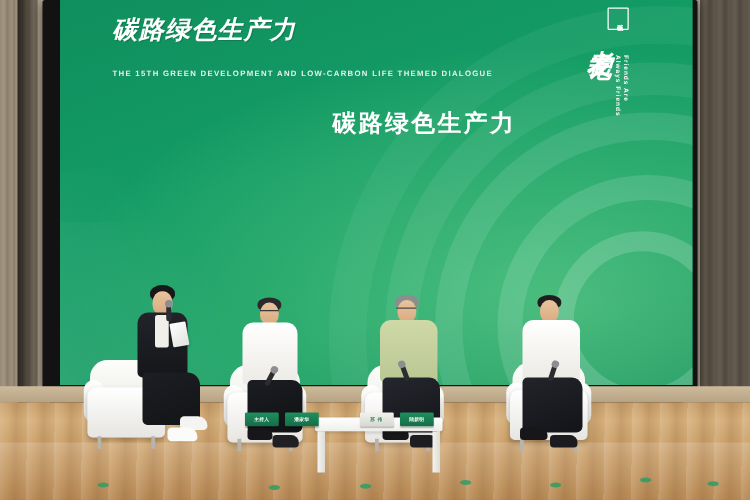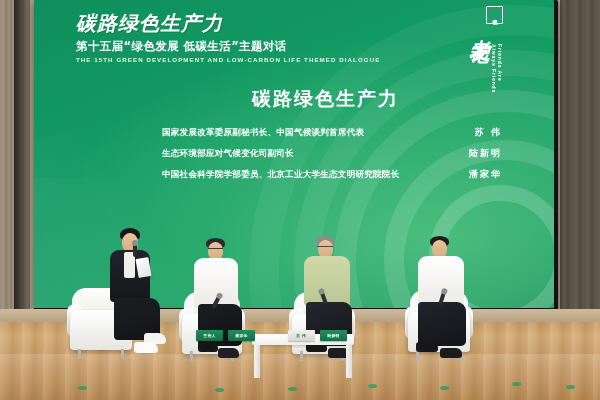--- a/index.html
+++ b/index.html
@@ -45,21 +45,21 @@
   .slat-right{right:28px;width:26px;}
 
   .screen-bezel{
     position:absolute;left:34px;top:0;right:42px;height:315px;
     background:#121212;border-radius:2px;
     box-shadow:0 0 10px rgba(0,0,0,.7);
   }
 
   
   .screen{
-    position:absolute;left:34px;top:0;right:46px;height:308px;
+    position:absolute;left:48px;top:0;right:46px;height:308px;
     overflow:hidden;background:#159a62;padding-left:19px;
   }
   .screen-grad{
     position:absolute;inset:0;
     background:
       radial-gradient(140% 120% at 78% 78%, rgba(120,220,150,.55) 0%, rgba(120,220,150,0) 55%),
       linear-gradient(160deg,#0f8f5d 0%,#149c65 40%,#169c63 70%,#0e8a59 100%);
   }
   
   .ring{
@@ -260,38 +260,23 @@
     <div class="screen-grad"></div>
     <div class="ring r3"></div>
     <div class="ring r2"></div>
     <div class="ring r1"></div>
     <div class="ring r4"></div>
     <div class="ring r5"></div>
     <div class="diag2"></div>
     <div class="diag"></div>
 
     <div class="title-main">碳路绿色生产力</div>
-    <div class="title-sub">第十五届“绿色发展 低碳生活”主题对话</div>
     <div class="title-en">THE 15TH GREEN DEVELOPMENT AND LOW-CARBON LIFE  THEMED DIALOGUE</div>
     <div class="headline">碳路绿色生产力</div>
 
-    <div class="roster">
-      <div class="roster-row">
-        <div class="roster-role">国家发展改革委原副秘书长、中国气候谈判首席代表</div>
-        <div class="roster-name">苏  伟</div>
-      </div>
-      <div class="roster-row">
-        <div class="roster-role">生态环境部应对气候变化司副司长</div>
-        <div class="roster-name">陆新明</div>
-      </div>
-      <div class="roster-row">
-        <div class="roster-role">中国社会科学院学部委员、北京工业大学生态文明研究院院长</div>
-        <div class="roster-name">潘家华</div>
-      </div>
-    </div>
 
     <div class="logo-block">
       <div class="logo-badge">
         <span>低碳</span>
       </div>
       <div class="logo-main">老友记</div>
       <div class="logo-en">Friends Are Always Friends</div>
     </div>
   </div>
 

